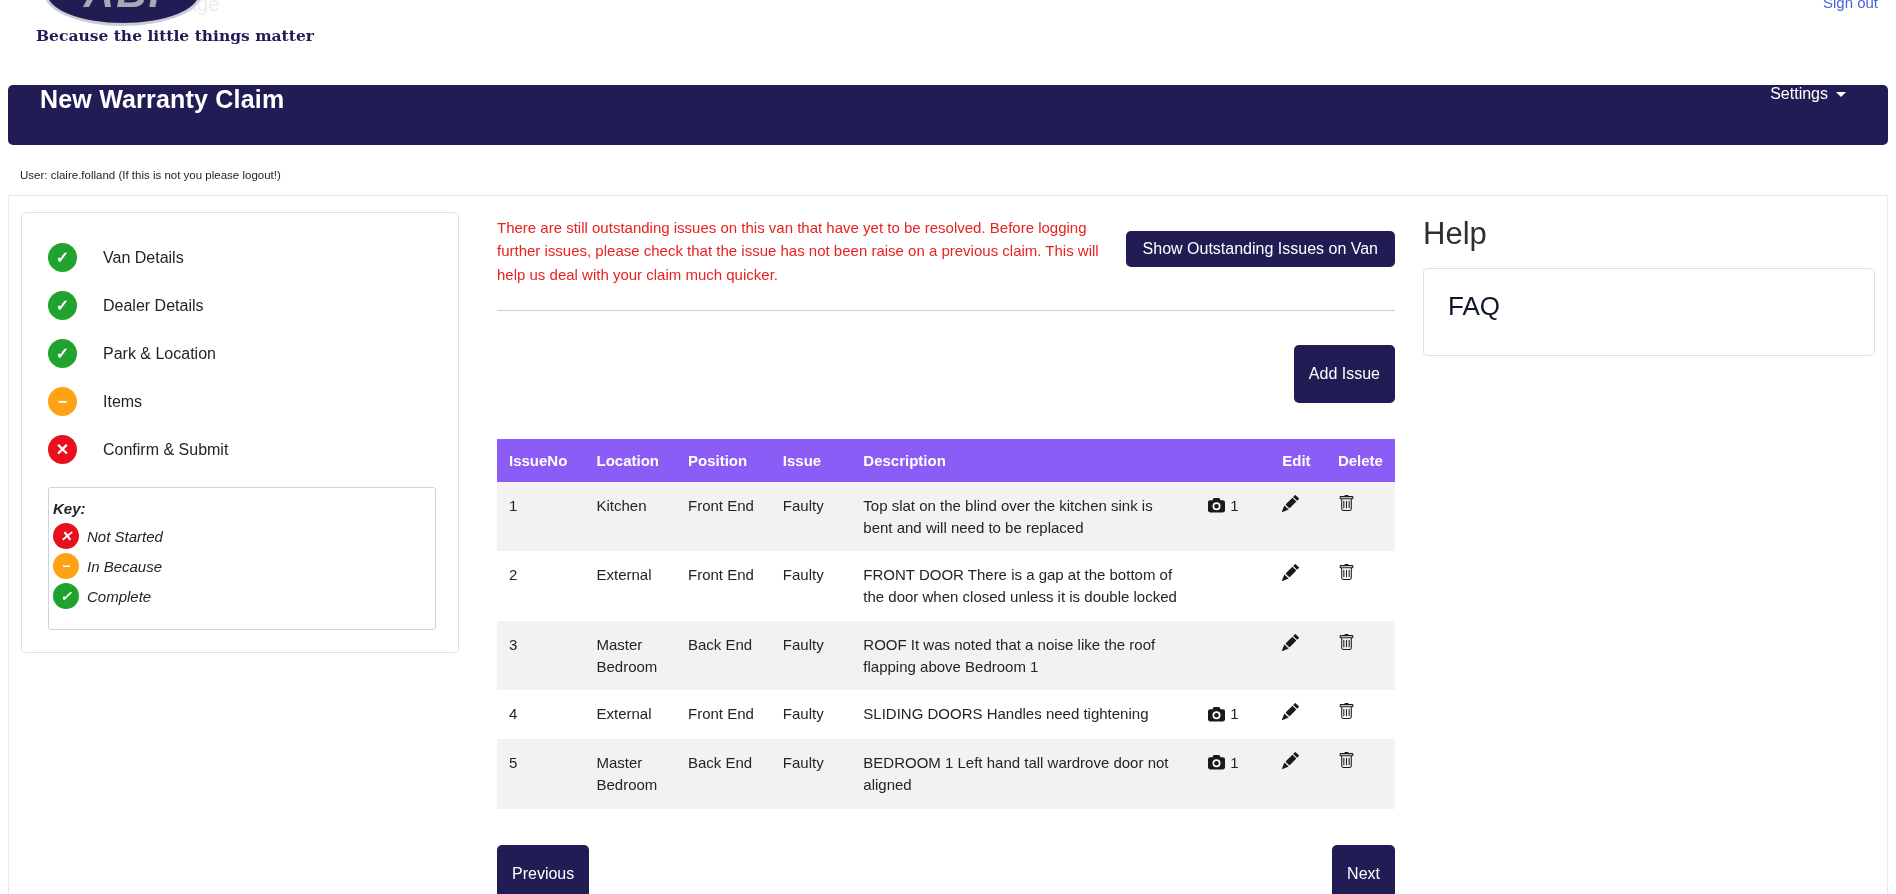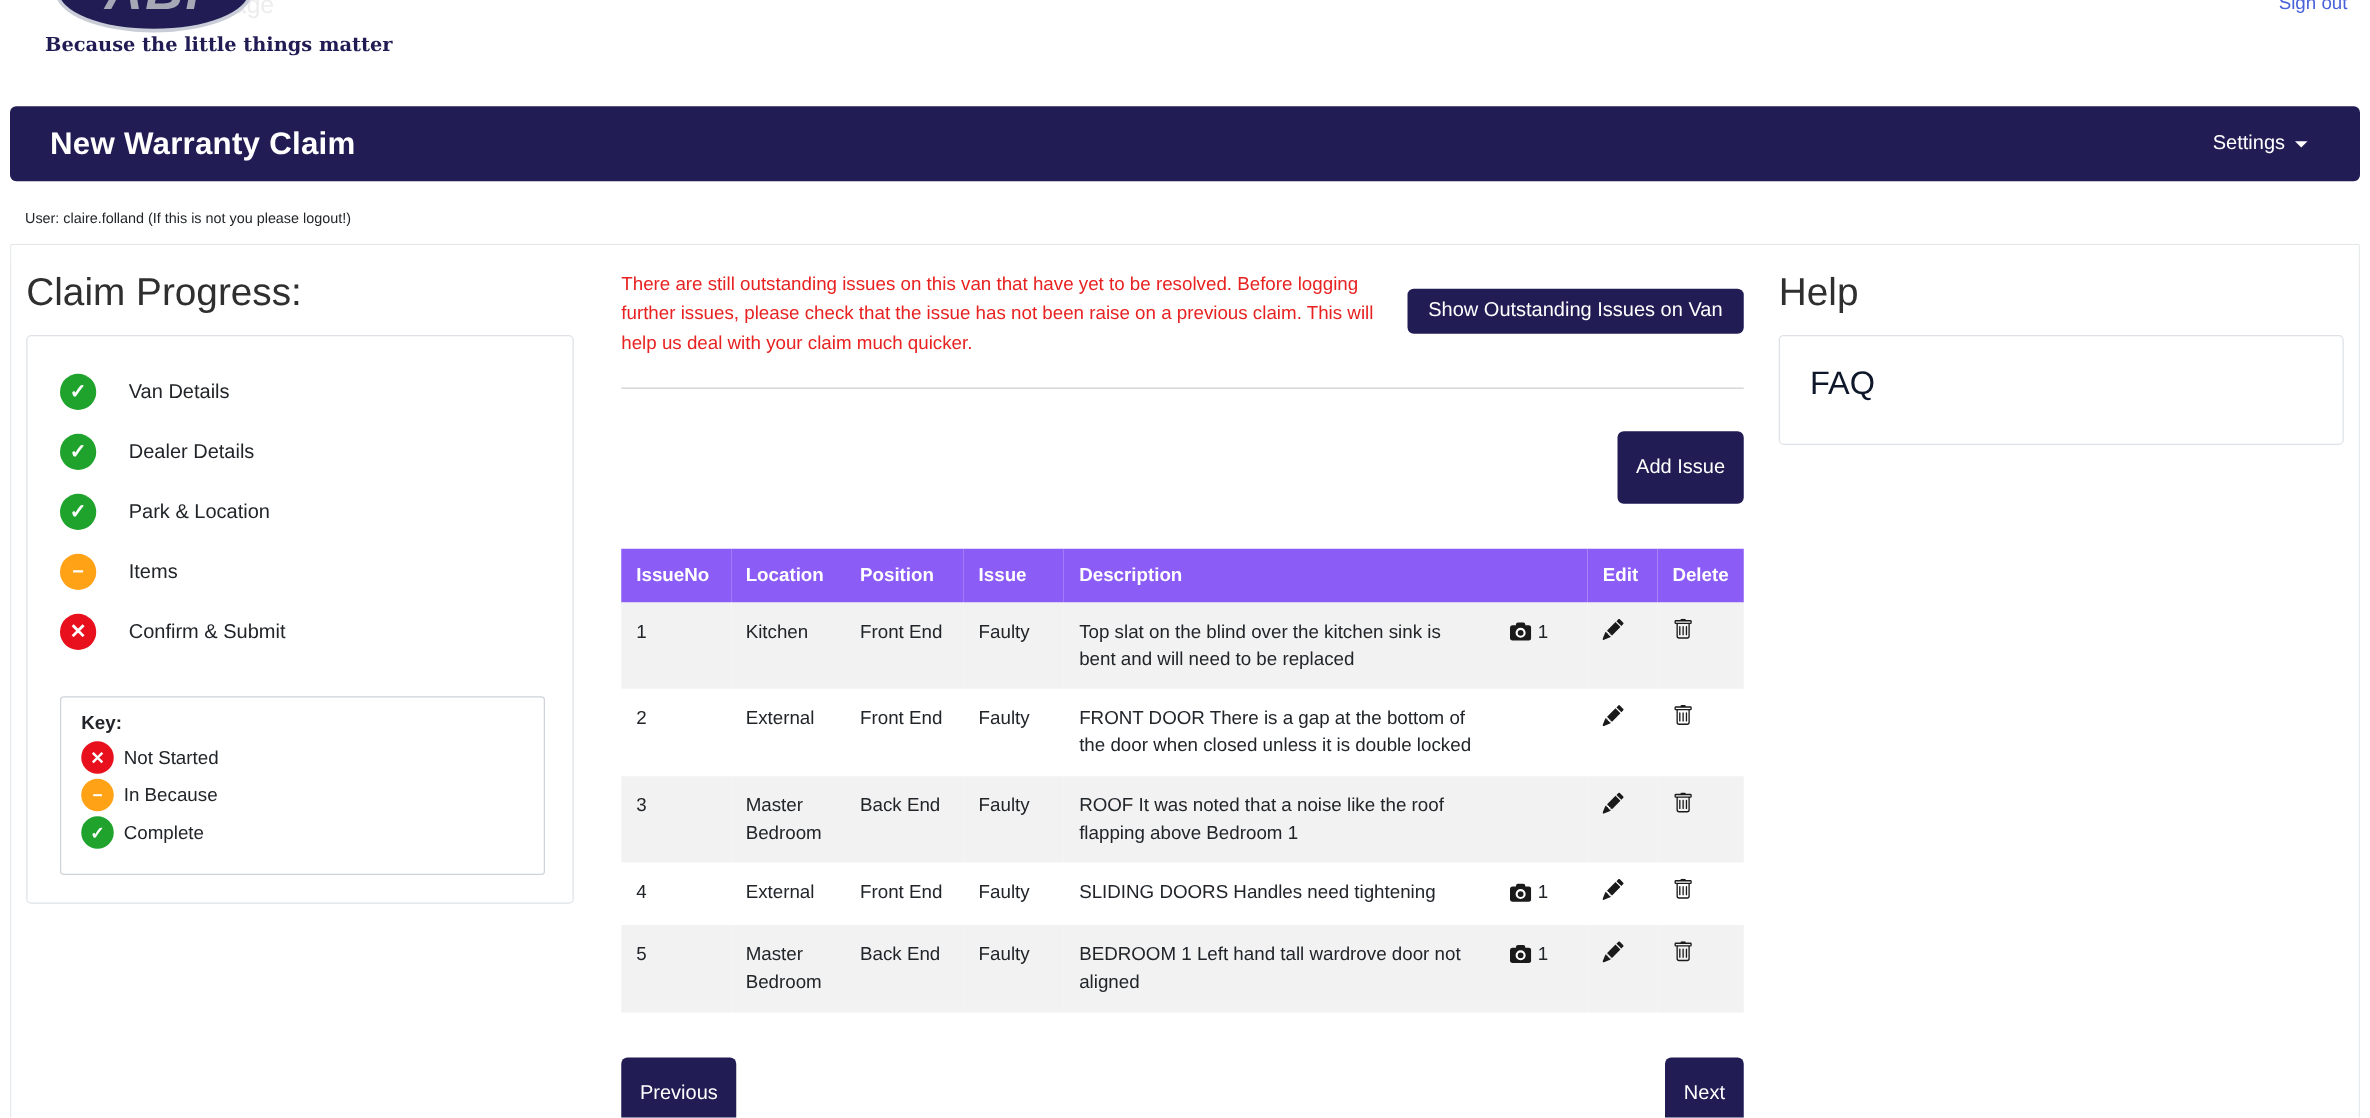--- a/index.html
+++ b/index.html
@@ -21,21 +21,21 @@
   }
   .watermark { position: absolute; left: 186px; top: -7px; color: #ededed; font-size: 20px; }
   .tagline {
     position: absolute; left: 36px; top: 26px;
     font-family: "DejaVu Serif", serif; font-weight: bold; font-size: 15.5px; color: #211d54;
   }
   .signout { position: absolute; right: 18px; top: -6px; color: #4a62d9; font-size: 15px; text-decoration: none; cursor: pointer; }
   
   .navbar {
     margin: 0 8px; height: 60px; background: #211d54; border-radius: 5px;
-    display: flex; align-items: center; justify-content: space-between; padding: 0 42px 0 32px;
+    display: flex; align-items: flex-start; justify-content: space-between; padding: 0 42px 0 32px;
   }
   .navbar h1 { color: #fff; font-size: 25px; font-weight: bold; letter-spacing: .2px; }
   .settings { color: #fff; font-size: 16px; display: flex; align-items: center; cursor: pointer; }
   .caret { display: inline-block; width: 0; height: 0; margin-left: 8px;
     border-left: 5px solid transparent; border-right: 5px solid transparent; border-top: 5px solid #fff; }
   
   .userline { margin: 24px 0 0 20px; font-size: 11.5px; color: #212529; }
   
   .container {
     margin: 14px 8px 0; min-height: 698px;
@@ -51,21 +51,21 @@
   .sicon {
     width: 29px; height: 29px; border-radius: 50%; flex: 0 0 29px;
     display: flex; align-items: center; justify-content: center;
     color: #fff; font-weight: bold; font-size: 16px; line-height: 1;
   }
   .sicon.small { width: 26px; height: 26px; flex-basis: 26px; font-size: 14px; }
   .st-complete { background: #1fa32c; }
   .st-in_progress { background: #ffa216; }
   .st-not_started { background: #e8101c; }
   .step .lbl { font-size: 16px; color: #212529; }
-  .key-box { border: 1px solid #ced4da; border-radius: 3px; margin: 37px 22px 22px 0; padding: 12px 16px 16px; }
+  .key-box { border: 1px solid #ced4da; border-radius: 3px; margin: 23px 22px 22px 0; padding: 12px 4px 16px; font-style: italic; }
   .key-head { font-weight: bold; font-size: 15px; margin-bottom: 6px; }
   .key-item { display: flex; align-items: center; gap: 8px; margin-bottom: 4px; }
   .key-item .lbl { font-size: 15px; }
   
   .warn-row { display: flex; justify-content: space-between; align-items: center; }
   .warning { color: #e82121; font-size: 15px; line-height: 1.55; width: 612px; margin-top: 4px; }
   .btn {
     background: #211d54; color: #fff; border: none; border-radius: 5px;
     font-size: 16px; padding: 20px 15px; font-family: inherit; cursor: pointer; white-space: nowrap;
   }
@@ -115,21 +115,20 @@
       <span>Settings</span>
       <span class="caret"></span>
     </div>
   </div>
 
   <div class="userline">User: claire.folland (If this is not you please logout!)</div>
 
   <div class="container">
 
     <aside>
-      <h2 class="sec">Claim Progress:</h2>
       <div class="progress-card">
         <div id="steps">
             <div class="step">
               <span class="sicon st-complete">✓</span>
               <span class="lbl">Van Details</span>
             </div>
             <div class="step">
               <span class="sicon st-complete">✓</span>
               <span class="lbl">Dealer Details</span>
             </div>

